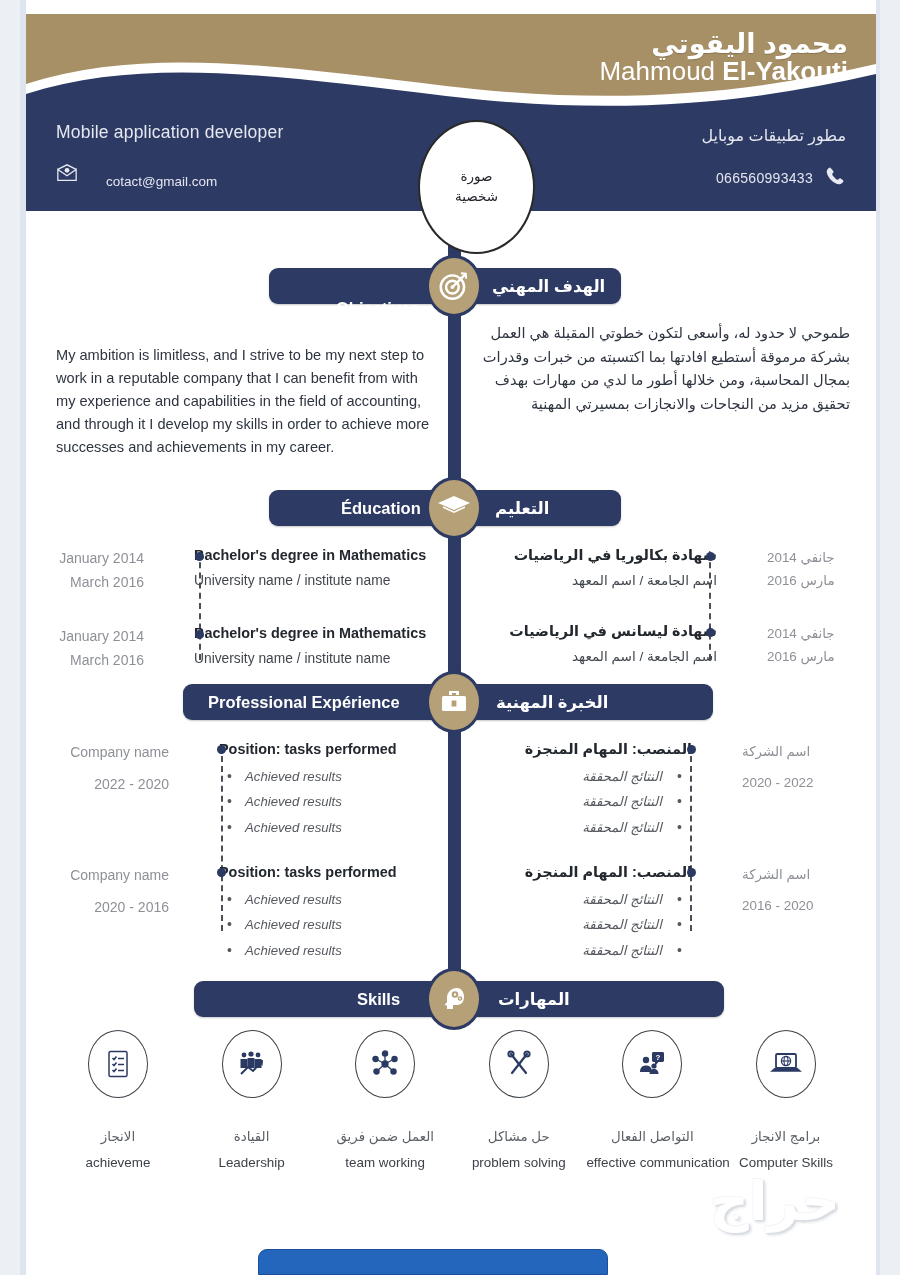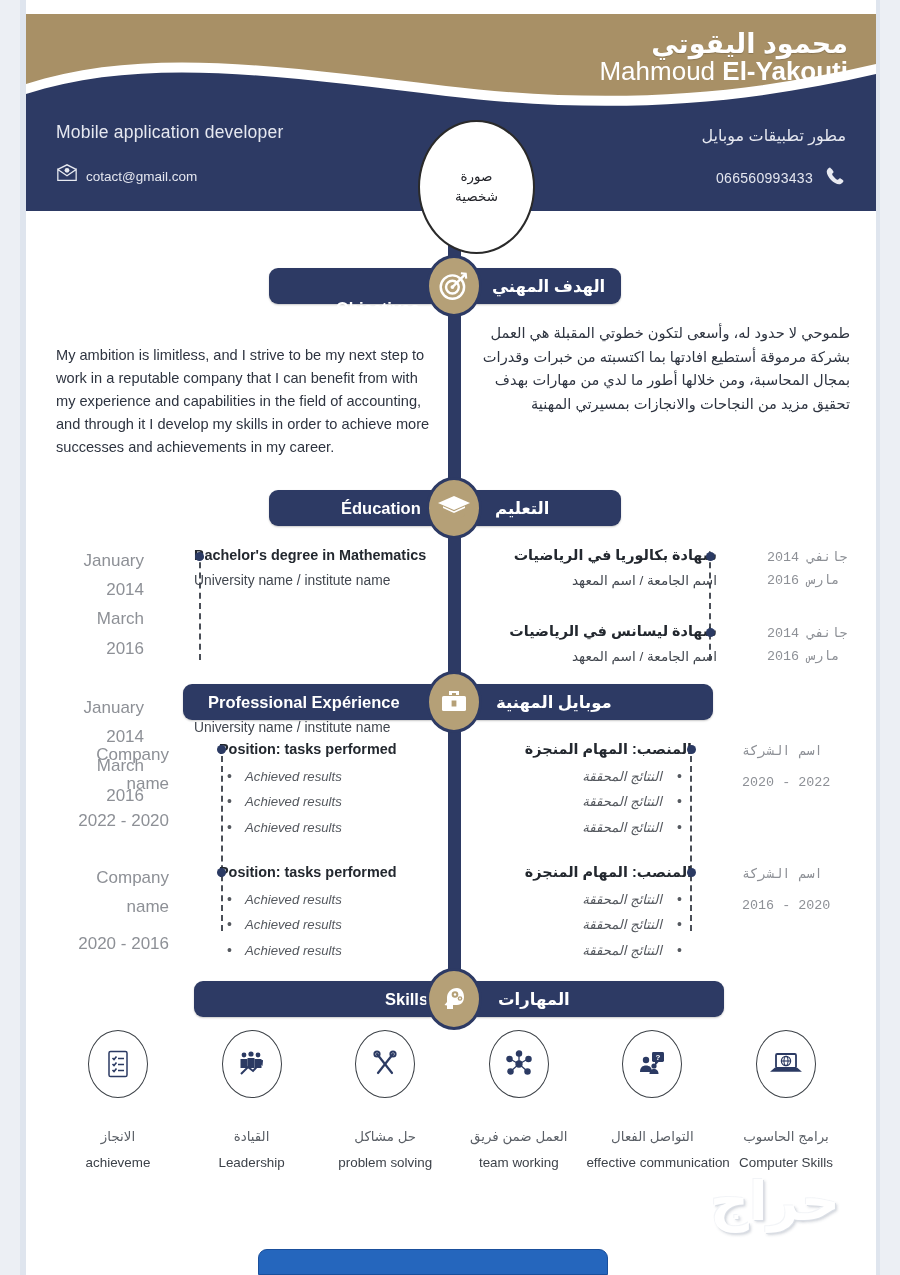--- a/index.html
+++ b/index.html
@@ -50,21 +50,21 @@
     color:#ffffff; font-size:26px; line-height:1.1;
     margin-top:-1px;
   }
   .name-en b { font-weight:bold; }
 
   .hdr-left {
     position:absolute; left:30px; top:108px; z-index:6; color:#e9ebf2;
   }
   .hdr-title-en { font-size:17.5px; color:#e6e8f0; letter-spacing:.2px; }
   .hdr-contact {
-    display:flex; align-items:center; gap:8px; margin-top:20px;
+    display:flex; align-items:flex-end; gap:28px; margin-top:20px;
   }
   .hdr-contact .txt { font-size:13.5px; color:#e4e6ef; }
 
   .hdr-right {
     position:absolute; right:30px; top:112px; z-index:6;
     text-align:right; color:#e9ebf2;
   }
   .hdr-title-ar { font-size:16px; color:#e6e8f0; }
   .hdr-phone {
     display:flex; align-items:center; justify-content:flex-end; gap:11px; margin-top:20px;
@@ -119,21 +119,21 @@
     position:absolute; right:26px; top:322px; width:370px;
     font-size:14.6px; line-height:1.62; color:#2e3440;
     direction:rtl; text-align:right;
   }
 
   
   .tl-l { position:absolute; }
   .tl-l .row { position:relative; display:flex; }
   .tl-dates {
     width:100px; text-align:right; padding-right:12px;
-    font-size:17px; color:#8d9096; line-height:1.72;
+    font-size:14px; color:#8d9096; line-height:1.72;
   }
   .tl-dash {
     position:absolute; border-left:2px dashed #4a4f57;
   }
   .tl-dot {
     position:absolute; width:9px; height:9px; border-radius:50%;
     background:#2b3a63;
   }
   .tl-body { padding-left:16px; }
   .tl-title {
@@ -141,21 +141,21 @@
   }
   .tl-sub {
     font-size:13.8px; color:#41464e; margin-top:7px; line-height:1.3;
   }
 
   
   .tl-r { position:absolute; direction:rtl; }
   .tl-r .row { position:relative; display:flex; }
   .tl-dates-r {
     width:95px; text-align:left; padding-left:12px;
-    font-size:13.4px; color:#8d9096; line-height:1.72; direction:rtl;font-family:Liberation Mono, monospace;
+    font-size:13.4px; color:#8d9096; line-height:1.72; direction:rtl;
   }
   .tl-body-r { padding-right:16px; text-align:right; }
   .tl-title-r { font-size:14.4px; font-weight:bold; color:#23282f; line-height:1.3; }
   .tl-sub-r { font-size:13.6px; color:#41464e; margin-top:7px; line-height:1.3; }
 
   .bullets { margin-top:5px; }
   .bullets li {
     list-style:none; position:relative;
     font-size:13.2px; font-style:italic; color:#55595f;
     line-height:1.95; padding-left:26px;
@@ -350,21 +350,21 @@
             <div class="tl-title-r">شهادة ليسانس في الرياضيات</div>
             <div class="tl-sub-r">اسم الجامعة / اسم المعهد</div>
           </div>
         </div>
       </div>
     </div>
 
     <div class="sec">
       <div class="sec-bar" style="left:157px; top:684px; width:530px;"></div>
       <div class="sec-label-en" style="left:182px; top:693px;">Professional Expérience</div>
-      <div class="sec-label-ar" style="left:470px; top:693px;">موبايل المهنية</div>
+      <div class="sec-label-ar" style="left:470px; top:693px;">الخبرة المهنية</div>
       <div class="sec-badge" style="left:400px; top:671px;">
         <svg width="32" height="30" viewBox="0 0 32 30" fill="#ffffff">
           <path d="M11 4 L11 8 L14 8 L14 6 L18 6 L18 8 L21 8 L21 4 Z"></path>
           <rect x="4" y="9" width="24" height="15" rx="1.6"></rect>
           <rect x="13.6" y="13.5" width="4.8" height="6" fill="#b5a077"></rect>
         </svg>
       </div>
 
       <div class="tl-l" style="left:30px; top:740px; width:400px;">
         <div class="tl-dash" style="left:165px; top:6px; height:185px;"></div>
@@ -434,21 +434,21 @@
               <li>النتائج المحققة</li>
               <li>النتائج المحققة</li>
             </ul>
           </div>
         </div>
       </div>
     </div>
 
     <div class="sec">
       <div class="sec-bar" style="left:168px; top:981px; width:530px;"></div>
-      <div class="sec-label-en" style="left:331px; top:990px;margin-left:28px;">Skills</div>
+      <div class="sec-label-en" style="left:331px; top:990px;">Skills</div>
       <div class="sec-label-ar" style="left:472px; top:990px;">المهارات</div>
       <div class="sec-badge" style="left:400px; top:968px;">
         <svg width="32" height="32" viewBox="0 0 32 32" fill="#ffffff">
           <path d="M19 5 C13 5 9 9.5 9 15 L9 19 L6.5 22 L9 22.6 L9 26 L15 26 L15 22 L19 22 C24 22 26 18 26 14 C26 9 23.5 5 19 5 Z"></path>
           <circle cx="17" cy="11.5" r="3.3" fill="#b5a077"></circle>
           <circle cx="17" cy="11.5" r="1.2" fill="#ffffff"></circle>
           <circle cx="22" cy="15.5" r="2.3" fill="#b5a077"></circle>
           <circle cx="22" cy="15.5" r="0.9" fill="#ffffff"></circle>
         </svg>
       </div>
@@ -483,45 +483,45 @@
             <path d="M5 25 L12 18 L17 22 L26 12" stroke="#2b3a63" stroke-width="2" fill="none"></path>
             <path d="M21 11.5 L27 11 L26.5 17 Z"></path>
           </svg>
         </div>
         <div class="skill-ar">القيادة</div>
         <div class="skill-en">Leadership</div>
       </div>
 
       <div class="skill">
         <div class="skill-circle">
-          <svg width="30" height="30" viewBox="0 0 30 30" fill="#2b3a63" stroke="#2b3a63" stroke-width="2.2" stroke-linecap="round">
-            <path d="M7 5 L22 24" fill="none"></path>
-            <path d="M23 5 L8 24" fill="none"></path>
-            <circle cx="7" cy="5" r="2.6" fill="none" stroke-width="2"></circle>
-            <circle cx="23" cy="5" r="2.6" fill="none" stroke-width="2"></circle>
-          </svg>
-        </div>
-        <div class="skill-ar">حل مشاكل</div>
-        <div class="skill-en">problem solving</div>
-      </div>
-
-      <div class="skill">
-        <div class="skill-circle">
           <svg width="30" height="30" viewBox="0 0 30 30" fill="#2b3a63" stroke="#2b3a63" stroke-width="1.3">
             <path d="M15 15 L15 5 M15 15 L6 10 M15 15 L24 10 M15 15 L7 22 M15 15 L23 22" fill="none"></path>
             <circle cx="15" cy="15" r="3"></circle>
             <circle cx="15" cy="4.5" r="2.6"></circle>
             <circle cx="5.5" cy="10" r="2.6"></circle>
             <circle cx="24.5" cy="10" r="2.6"></circle>
             <circle cx="6.5" cy="22.5" r="2.6"></circle>
             <circle cx="23.5" cy="22.5" r="2.6"></circle>
           </svg>
         </div>
         <div class="skill-ar">العمل ضمن فريق</div>
         <div class="skill-en">team working</div>
+      </div>
+
+      <div class="skill">
+        <div class="skill-circle">
+          <svg width="30" height="30" viewBox="0 0 30 30" fill="#2b3a63" stroke="#2b3a63" stroke-width="2.2" stroke-linecap="round">
+            <path d="M7 5 L22 24" fill="none"></path>
+            <path d="M23 5 L8 24" fill="none"></path>
+            <circle cx="7" cy="5" r="2.6" fill="none" stroke-width="2"></circle>
+            <circle cx="23" cy="5" r="2.6" fill="none" stroke-width="2"></circle>
+          </svg>
+        </div>
+        <div class="skill-ar">حل مشاكل</div>
+        <div class="skill-en">problem solving</div>
       </div>
 
       <div class="skill">
         <div class="skill-circle">
           <svg width="30" height="28" viewBox="0 0 30 28" fill="#2b3a63">
             <rect x="15" y="2" width="12" height="10" rx="1.4"></rect>
             <path d="M18 12 L18 16 L21.5 12 Z"></path>
             <text x="21" y="10" font-size="8" fill="#ffffff" text-anchor="middle" font-family="'Liberation Sans',sans-serif" font-weight="bold">?</text>
             <circle cx="9" cy="10" r="3.2"></circle>
             <path d="M3 22 C3 17.5 5.5 15.5 9 15.5 C12.5 15.5 15 17.5 15 22 Z"></path>
@@ -536,21 +536,21 @@
       <div class="skill">
         <div class="skill-circle">
           <svg width="32" height="26" viewBox="0 0 32 26" fill="#2b3a63" stroke="#2b3a63" stroke-width="1.4">
             <rect x="6" y="3" width="20" height="14" rx="1.2" fill="none" stroke-width="1.8"></rect>
             <circle cx="16" cy="10" r="4.6" fill="none" stroke-width="1.3"></circle>
             <ellipse cx="16" cy="10" rx="2" ry="4.6" fill="none" stroke-width="1.1"></ellipse>
             <path d="M11.4 10 L20.6 10" stroke-width="1.1" fill="none"></path>
             <path d="M2 20 L30 20 L27 17.5 L5 17.5 Z"></path>
           </svg>
         </div>
-        <div class="skill-ar">برامج الحاسوب</div>
+        <div class="skill-ar">برامج الانجاز</div>
         <div class="skill-en">Computer Skills</div>
       </div>
     </div>
 
     <div class="watermark">حراج</div>
     <div class="footer-btn"></div>
 
   </div>
 </div>
 

